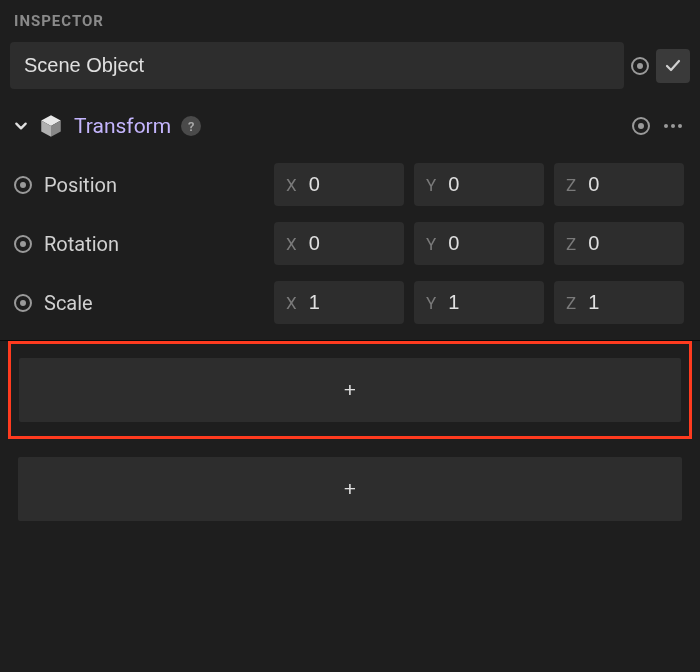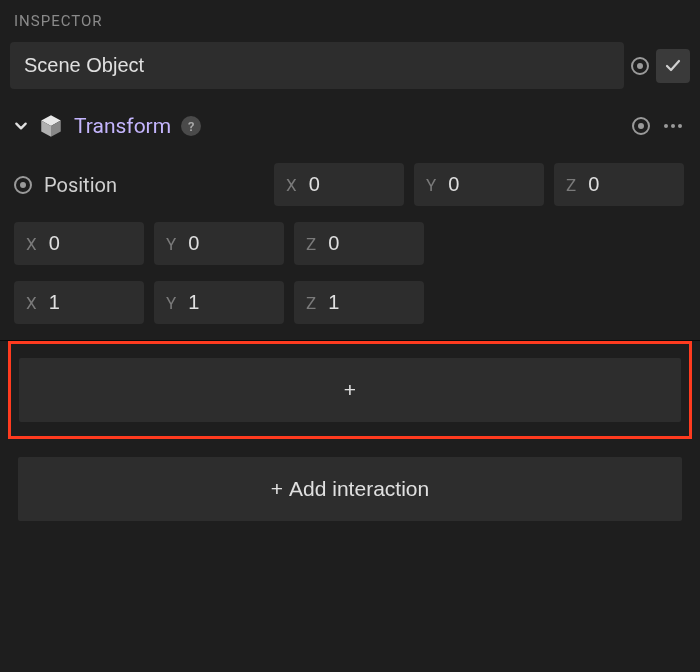--- a/index.html
+++ b/index.html
@@ -9,21 +9,21 @@
       background: #1e1e1e;
       font-family: -apple-system, BlinkMacSystemFont, "Segoe UI", Roboto, sans-serif;
       color: #e0e0e0;
       overflow: hidden;
     }
     .inspector {
       padding: 12px 10px 0 10px;
     }
     .panel-title {
       font-size: 15px;
-      font-weight: 400;
+      font-weight: 700;
       letter-spacing: 1px;
       color: #8a8a8a;
       margin-bottom: 12px;
       padding-left: 4px;
     }
     .object-row {
       display: flex;
       align-items: center;
       gap: 7px;
       margin-bottom: 18px;
@@ -240,37 +240,45 @@
           <input class="field-value" value="0" style="">
         </div>
       <div class="field">
           <span class="field-axis">Z</span>
           <input class="field-value" value="0" style="">
         </div>
     </div>
   </div>
 
   <div class="prop-row">
+    <div class="prop-left">
+      <span class="radio-dot"></span>
+      <span class="prop-label">Rotation</span>
+    </div>
     <div class="fields">
       <div class="field">
           <span class="field-axis">X</span>
           <input class="field-value" value="0" style="">
         </div>
       <div class="field">
           <span class="field-axis">Y</span>
           <input class="field-value" value="0" style="">
         </div>
       <div class="field">
           <span class="field-axis">Z</span>
           <input class="field-value" value="0" style="">
         </div>
     </div>
   </div>
 
   <div class="prop-row">
+    <div class="prop-left">
+      <span class="radio-dot"></span>
+      <span class="prop-label">Scale</span>
+    </div>
     <div class="fields">
       <div class="field">
           <span class="field-axis">X</span>
           <input class="field-value" value="1" style="">
         </div>
       <div class="field">
           <span class="field-axis">Y</span>
           <input class="field-value" value="1" style="">
         </div>
       <div class="field">
@@ -284,16 +292,15 @@
 
   <div class="highlight-box">
     <button class="big-btn">
       <span>+</span>
     </button>
   </div>
 
   <div class="plain-box">
     <button class="big-btn">
       <span>+</span>
-      <span>Add interaction</span>
     </button>
   </div>
 </div>
 
 </body></html>

